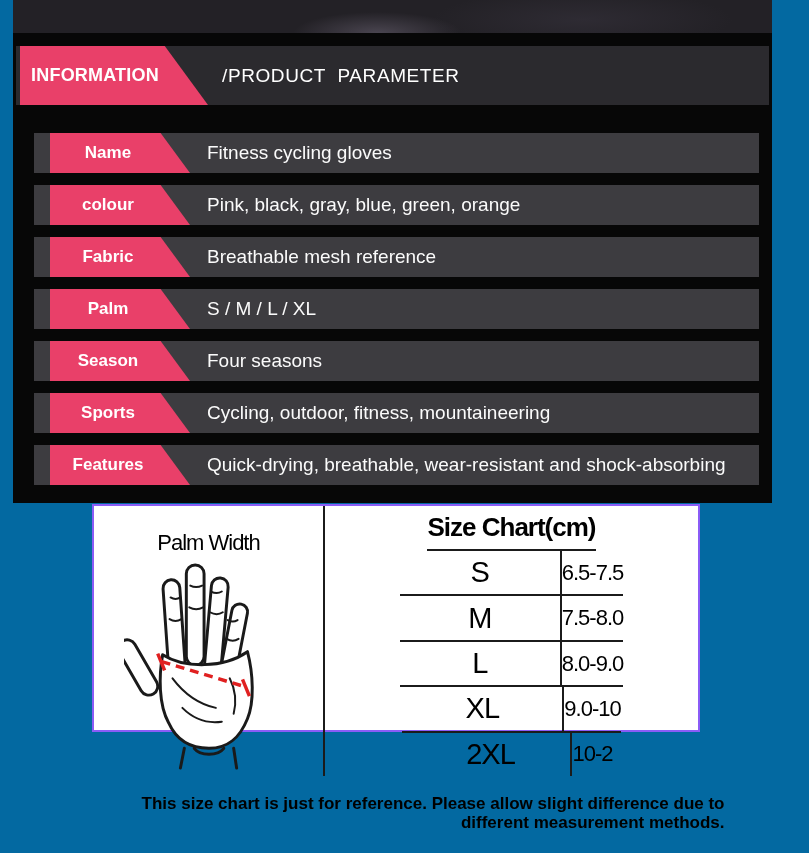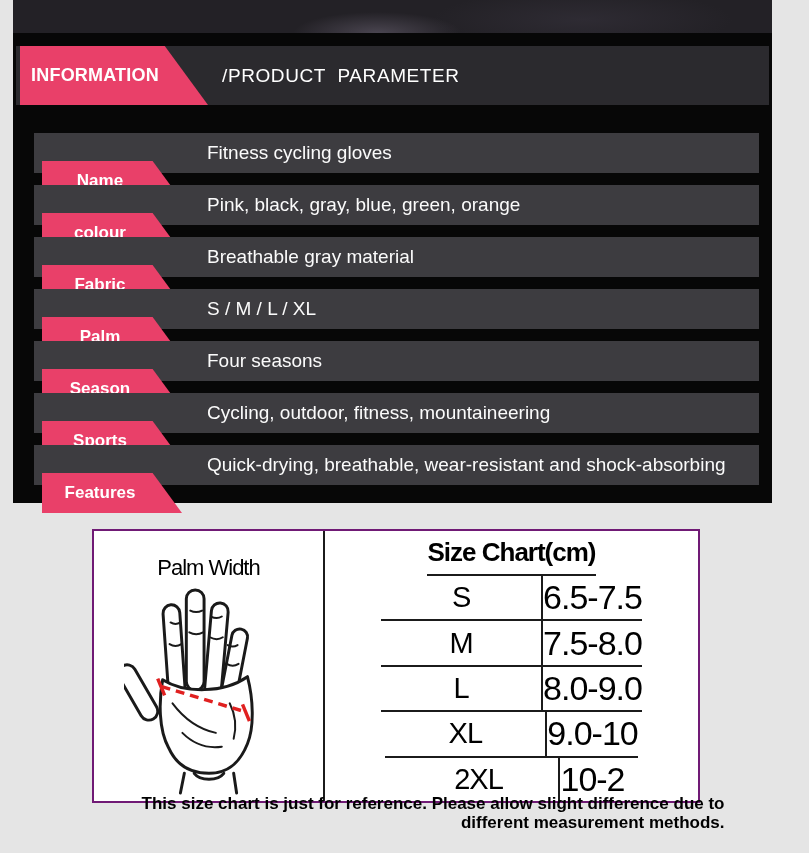--- a/index.html
+++ b/index.html
@@ -1,17 +1,17 @@
 <!DOCTYPE html>
 <html style="--pink: #e94069;"><head>
 <meta charset="utf-8">
 <style>
   * { margin:0; padding:0; box-sizing:border-box; }
   html,body { width:809px; height:853px; background:#ffffff; font-family:"Liberation Sans", sans-serif; overflow:hidden; }
-  .stage { position:relative; width:809px; height:853px; background:#e5e5e5; }
+  .stage { position:relative; width:809px; height:853px; background:#0369a1; }
 
   
   .photo-strip {
     position:absolute; left:13px; top:0; width:759px; height:33px;
     background:
       radial-gradient(ellipse 120px 30px at 48% 100%, #4a4550 0%, rgba(60,56,64,0) 70%),
       radial-gradient(ellipse 200px 40px at 75% 60%, #2e2b33 0%, rgba(40,38,44,0) 75%),
       #232126;
   }
 
@@ -28,43 +28,43 @@
   .header-title {
     position:absolute; left:206px; top:0; height:59px; display:flex; align-items:center;
     color:#fff; font-size:19px; letter-spacing:0.6px; white-space:pre;
   }
 
   .param-row {
     position:absolute; left:21px; width:725px; height:40px; background:#3d3c40;
     display:flex; align-items:center;
   }
   .param-label {
-    position:absolute; left:8px; top:0; width:140px; height:40px;
+    position:absolute; left:16px; top:0; width:140px; height:40px;
     background:var(--pink); clip-path:polygon(0 0, 79% 0, 100% 100%, 0 100%);
-    display:flex; align-items:center;margin-top:28px;
+    display:flex; align-items:center;
   }
   .param-label span { display:block; width:116px; text-align:center; color:#fff; font-weight:bold; font-size:17px; }
   .param-value { padding-left:173px; color:#fbfbfb; font-size:19px; white-space:nowrap; }
 
   
-  .size-table { position:absolute; left:92px; top:529px; width:608px; height:274px; border:2px solid #701a75; background:#fff; }
+  .size-table { position:absolute; left:92px; top:504px; width:608px; height:228px; border:2px solid #8b5cf6; background:#fff; }
   .hand-cell { position:absolute; left:0; top:0; width:231px; height:270px; border-right:2px solid #1b1b1b; }
   .palm-width-label { margin-top:24px; text-align:center; font-size:22px; letter-spacing:-1px; color:#000; }
   .hand-art { position:absolute; left:30px; top:52px; }
 
   .grid-right { position:absolute; left:231px; top:0; width:373px; height:270px; display:flex; flex-direction:column;align-items:center; }
   .chart-title-cell {
     height:45px; border-bottom:2px solid #1b1b1b; display:flex; align-items:center; justify-content:center;
     font-weight:bold; font-size:26px; letter-spacing:-1px; color:#000;
   }
   .size-row { flex:1; display:flex; border-bottom:2px solid #1b1b1b; }
   .size-row:last-child { border-bottom:none; }
   .cell-size { width:162px; border-right:2px solid #1b1b1b; display:flex; align-items:center; justify-content:center;
     font-size:29px; letter-spacing:-1px; color:#000; }
-  .cell-range { flex:1; display:flex; align-items:center; justify-content:center; font-size:34px; letter-spacing:-1px; color:#000;border-radius:19px; }
+  .cell-range { flex:1; display:flex; align-items:center; justify-content:center; font-size:22px; letter-spacing:-1px; color:#000;border-radius:19px; }
 
   .disclaimer {
     position:absolute; left:50%; top:795px; transform:translateX(-50%);
     width:640px; text-align:right; font-size:17px; font-weight:600; color:#000; line-height:1.1;
   }
 
   :root { --pink:#e94069; }
 </style>
 </head>
 <body>
@@ -90,21 +90,21 @@
     <div class="param-row" style="top:152px">
       <div class="param-label">
           <span>colour</span>
         </div>
       <div class="param-value">Pink, black, gray, blue, green, orange</div>
     </div>
     <div class="param-row" style="top:204px">
       <div class="param-label">
           <span>Fabric</span>
         </div>
-      <div class="param-value">Breathable gray material</div>
+      <div class="param-value">Breathable mesh reference</div>
     </div>
     <div class="param-row" style="top:256px">
       <div class="param-label">
           <span>Palm</span>
         </div>
       <div class="param-value">S / M / L / XL</div>
     </div>
     <div class="param-row" style="top:308px">
       <div class="param-label">
           <span>Season</span>

